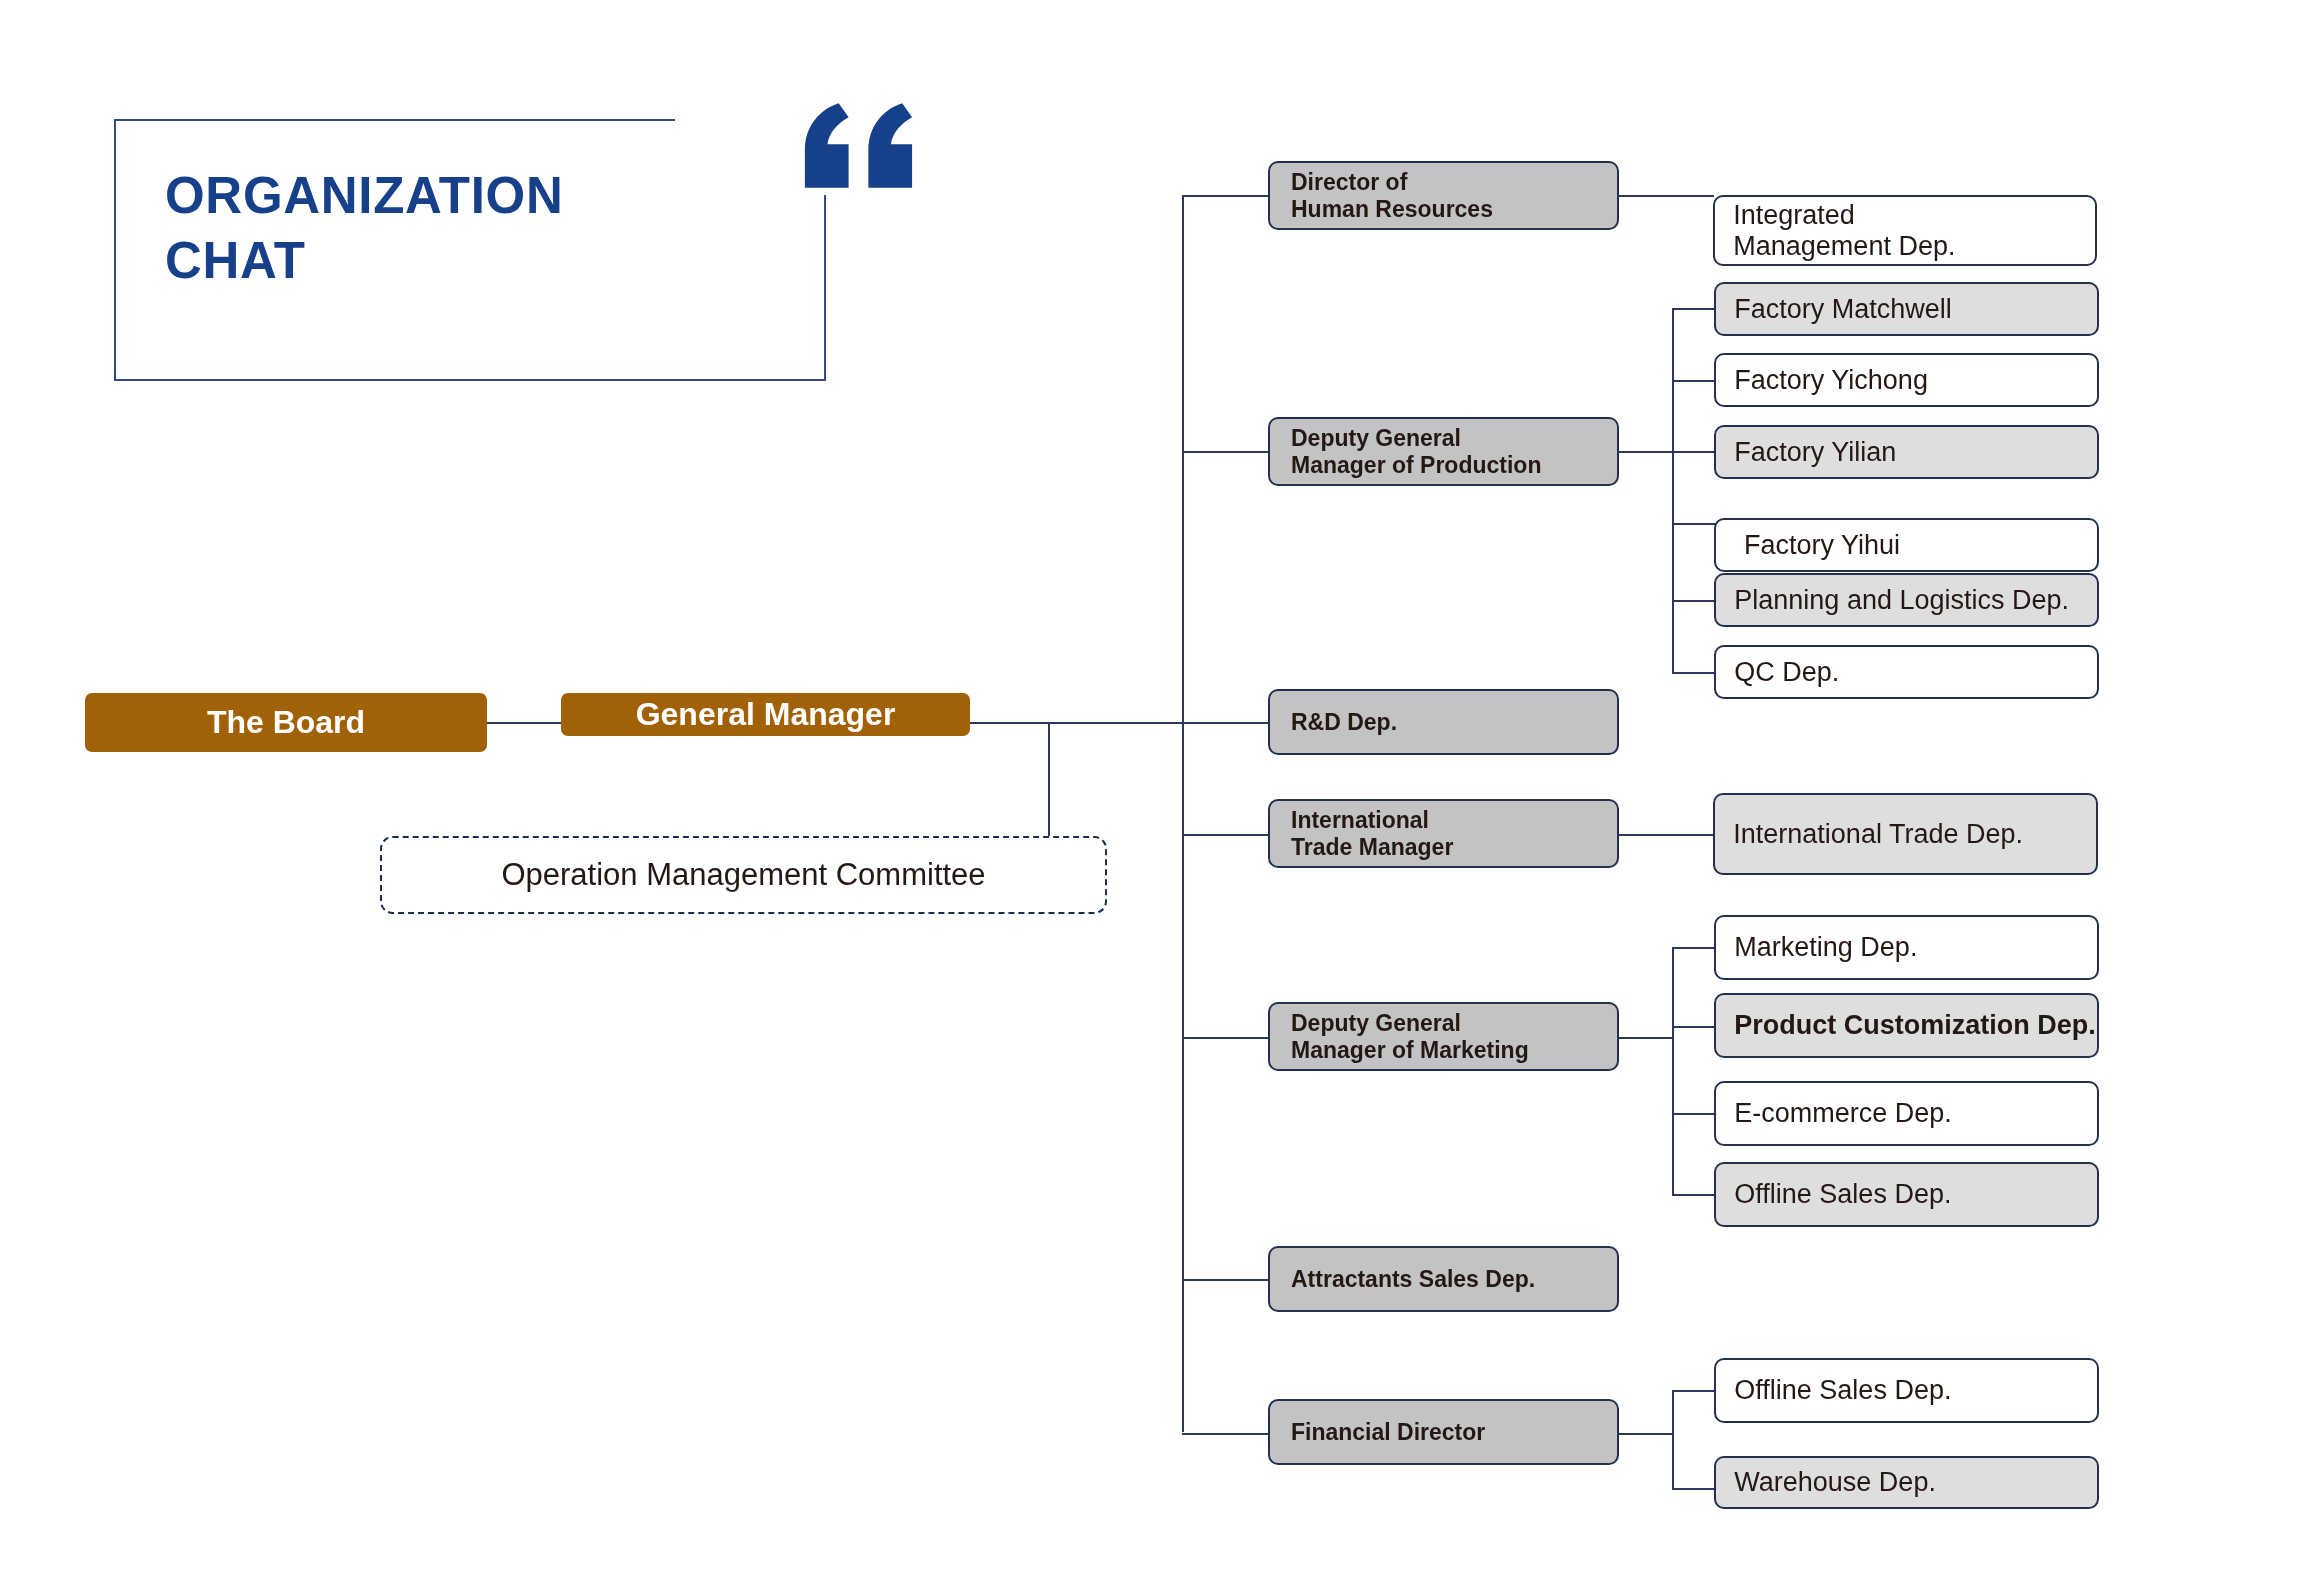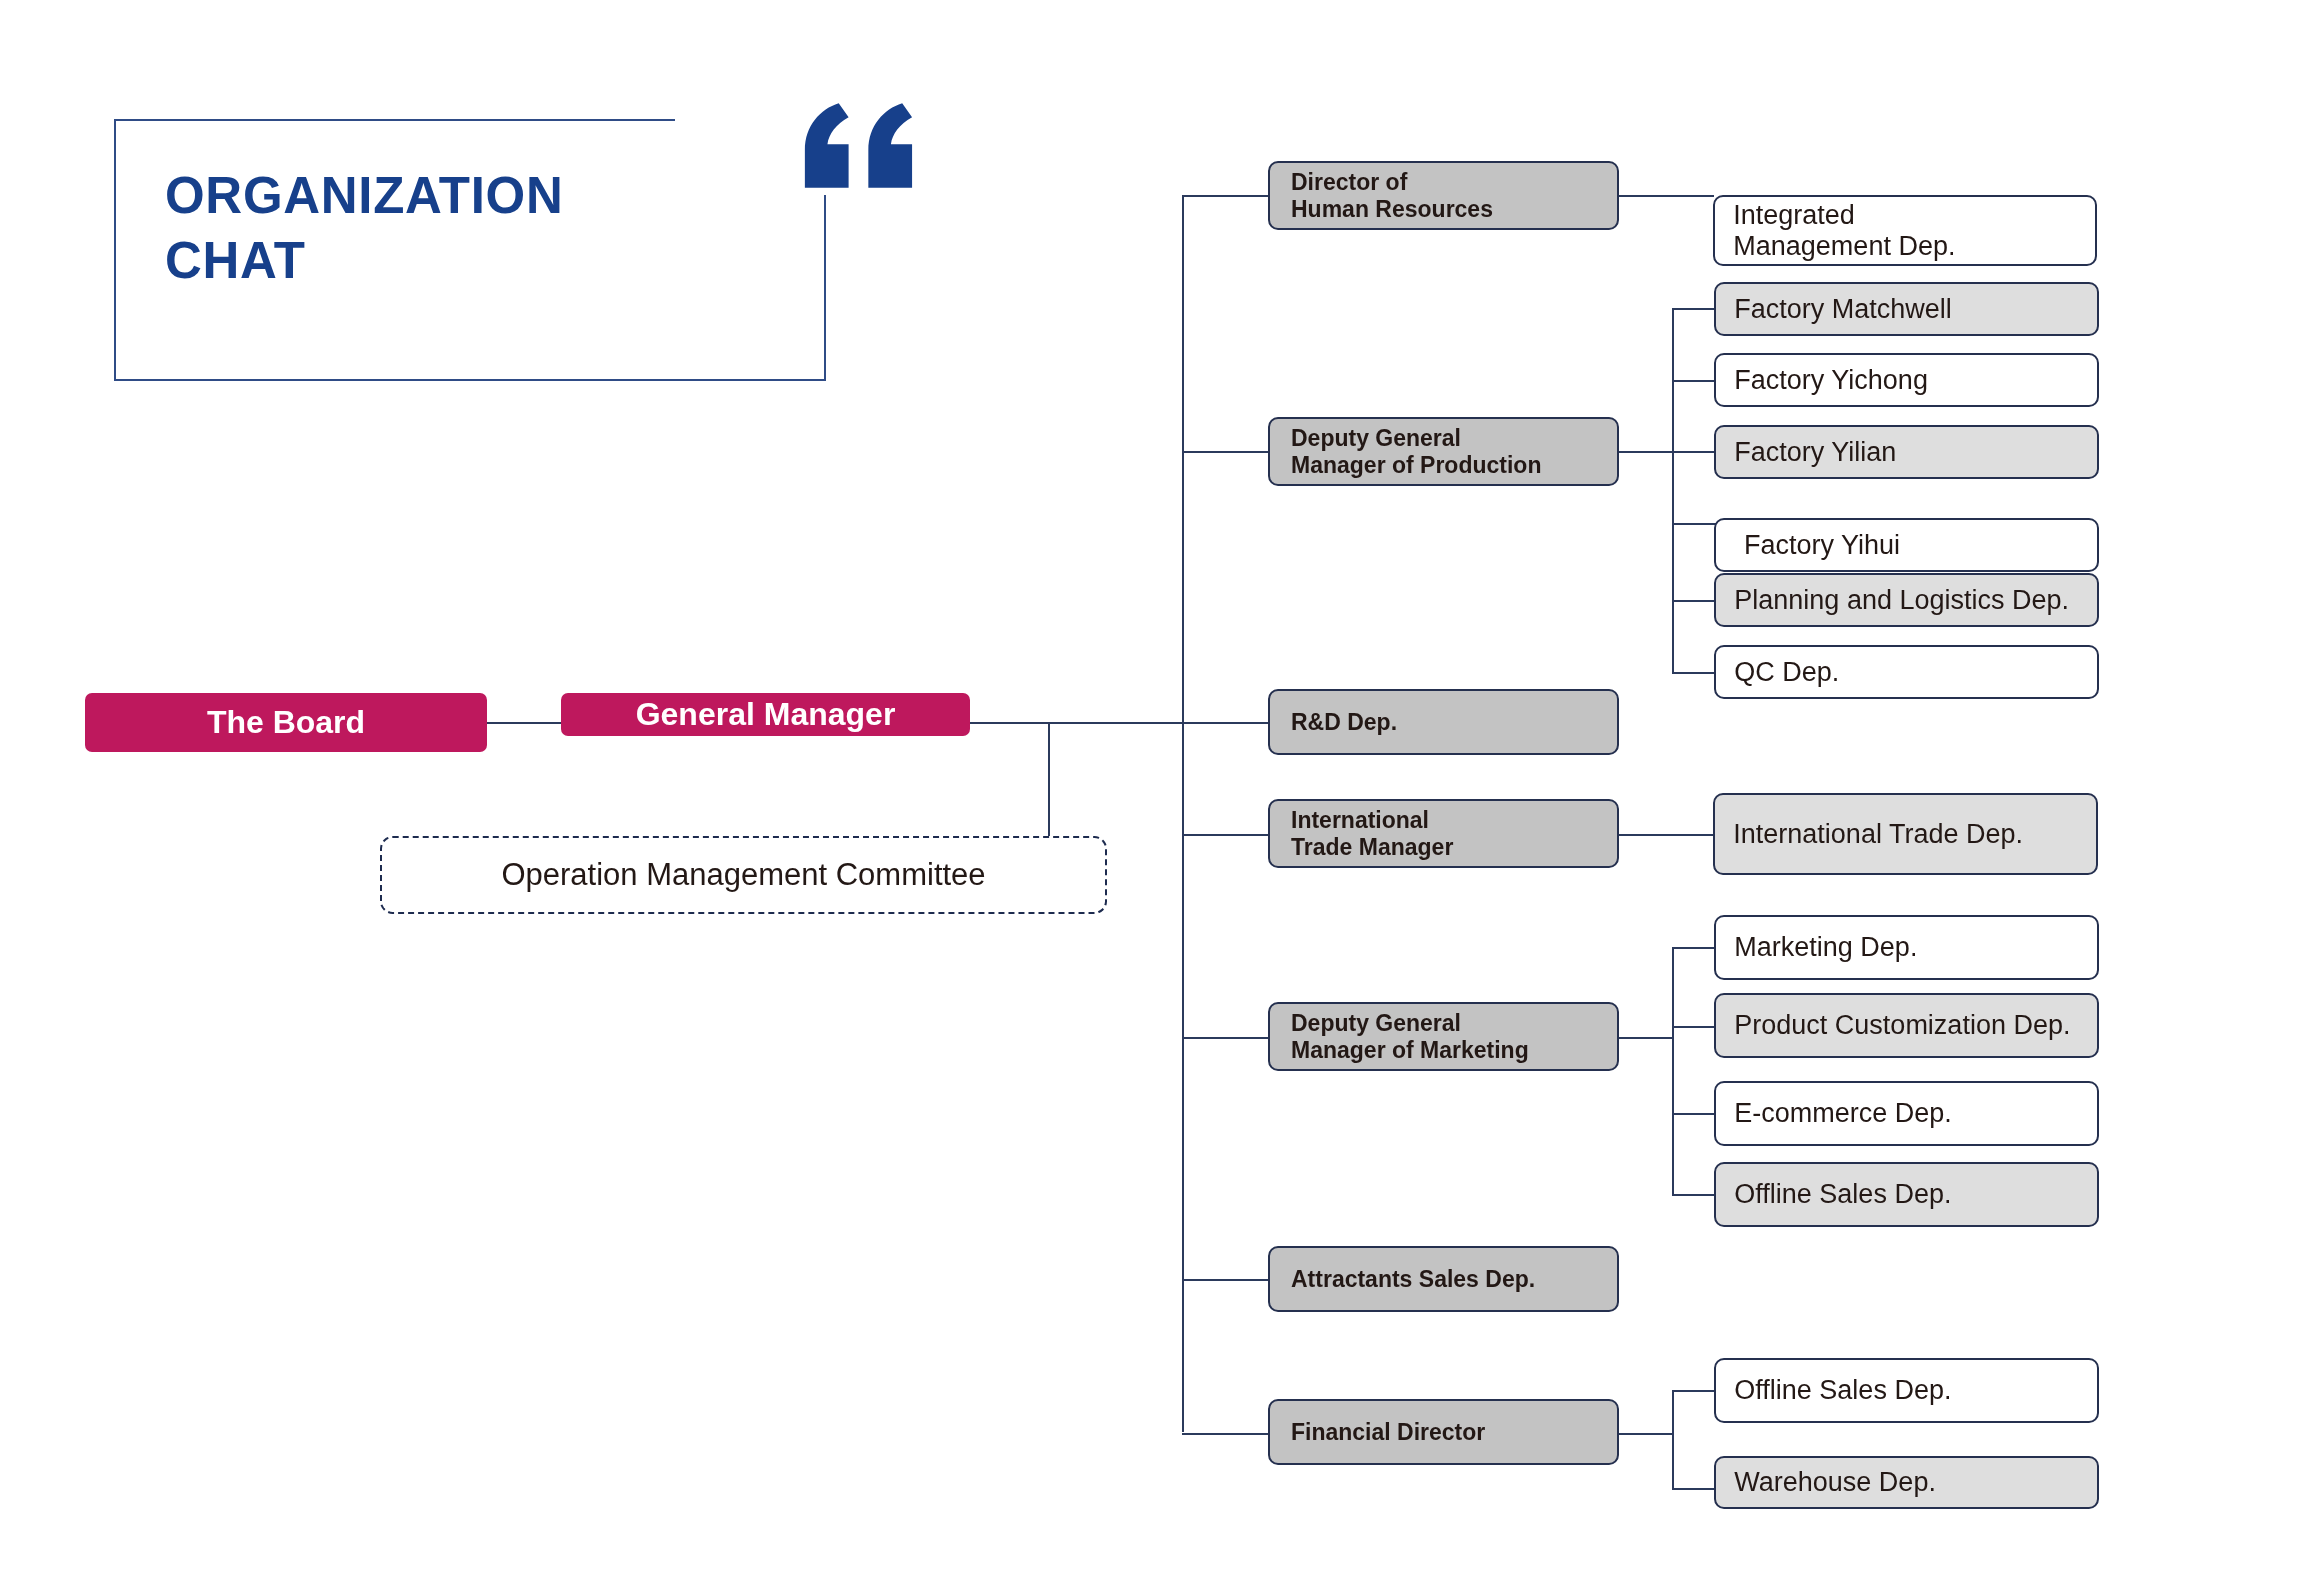--- a/index.html
+++ b/index.html
@@ -81,21 +81,21 @@
     color: #231815;
     z-index: 3;
   }
   .node .label {
     display: block;
     width: 100%;
   }
 
   
   .node.l1 {
-    background: #be185d;
+    background: #a16207;
     border: none;
     border-radius: 7px;
     justify-content: flex-end;
     color: #ffffff;
     font-weight: bold;
     font-size: 32px;
     text-align: center;
   }
 
   
@@ -279,21 +279,21 @@
     <span class="label">QC Dep.</span>
   </div>
 
   <div class="node l3 fill-gray" style="left:1713px; top:793px; width:385px; height:82px;">
     <span class="label">International Trade Dep.</span>
   </div>
 
   <div class="node l3 fill-white" style="left:1714px; top:915px; width:385px; height:65px;">
     <span class="label">Marketing Dep.</span>
   </div>
-  <div class="node l3 fill-gray" style="left:1714px; top:993px; width:385px; height:65px;">
+  <div class="node l3 fill-gray" style="left:1714px; top:993px; width:385px; height:65px;font-weight:bold;">
     <span class="label">Product Customization Dep.</span>
   </div>
   <div class="node l3 fill-white" style="left:1714px; top:1081px; width:385px; height:65px;">
     <span class="label">E-commerce Dep.</span>
   </div>
   <div class="node l3 fill-gray" style="left:1714px; top:1162px; width:385px; height:65px;">
     <span class="label">Offline Sales Dep.</span>
   </div>
 
   <div class="node l3 fill-white" style="left:1714px; top:1358px; width:385px; height:65px;">

